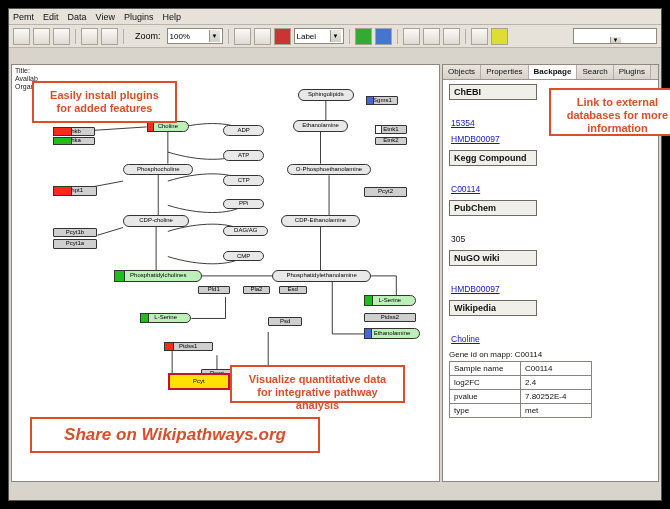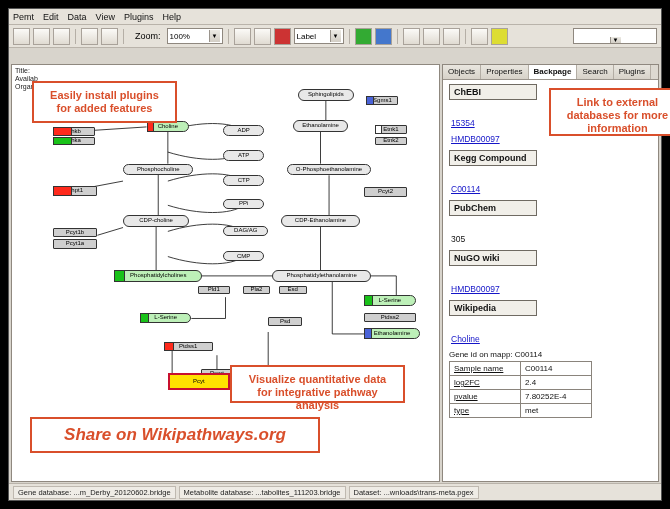--- a/index.html
+++ b/index.html
@@ -44,21 +44,21 @@
   .tab{padding:0 5px;line-height:13px;border-right:1px solid #b3ada4;color:#111;background:linear-gradient(#e9e6df,#d7d2c9);}
   .tab.active{background:#fff;font-weight:bold;}
   .sbbody{flex:1;background:#fff;overflow:hidden;padding:4px 6px;font-size:9px;color:#111;}
   .dbbox{border:1px solid #6f6a62;background:#f1efe9;padding:2px 4px;font-weight:bold;font-size:9px;display:inline-block;min-width:78px;margin-bottom:17px;}
   .dblink{color:#1414c8;text-decoration:underline;font-size:8.5px;margin:1px 0 6px 2px;display:block;cursor:pointer;}
   .dbplain{font-size:8.5px;margin:1px 0 6px 2px;display:block;}
   .exprtitle{font-weight:bold;font-size:9px;margin:4px 0 3px 0;}
   .geneid{font-size:8px;margin-bottom:2px;}
   table.expr{border-collapse:collapse;font-size:8px;}
   table.expr td{border:1px solid #8a847c;padding:1px 4px;height:11px;}
-  table.expr td.k{width:62px;text-decoration:underline;}
+  table.expr td.k{width:62px;}
   table.expr td.v{width:62px;}
 
   
   .statusbar{position:absolute;left:0;right:0;bottom:0;height:16px;background:#e6e2da;border-top:1px solid #b9b3aa;display:flex;align-items:center;font-size:7.5px;color:#222;padding:0 4px;}
   .statusbar .seg{border:1px solid #bfb9b0;background:#efece6;padding:1px 4px;margin-right:3px;}
 
   
   .node{position:absolute;box-sizing:border-box;border:1px solid #333;font-size:6px;display:flex;align-items:center;justify-content:center;color:#000;text-align:center;line-height:7px;overflow:hidden;}
   .gene{background:#cfcfcf;border-radius:1px;}
   .meta{background:#e8e8e8;border-radius:9px;}
@@ -262,20 +262,15 @@
           <tr>
             <td class="k">type</td>
             <td class="v">met</td>
           </tr>
         </tbody>
           </table>
       </div>
     </div>
   </div>
 
-  <div class="statusbar">
-    <div class="seg">Gene database: ...m_Derby_20120602.bridge</div>
-    <div class="seg">Metabolite database: ...tabolites_111203.bridge</div>
-    <div class="seg">Dataset: ...wnloads\trans-meta.pgex</div>
-  </div>
 
   <div class="callout" style="left:540px;top:79px;width:137px;height:48px;">Link  to external databases  for more information</div>
 </div>
 
 </body></html>

